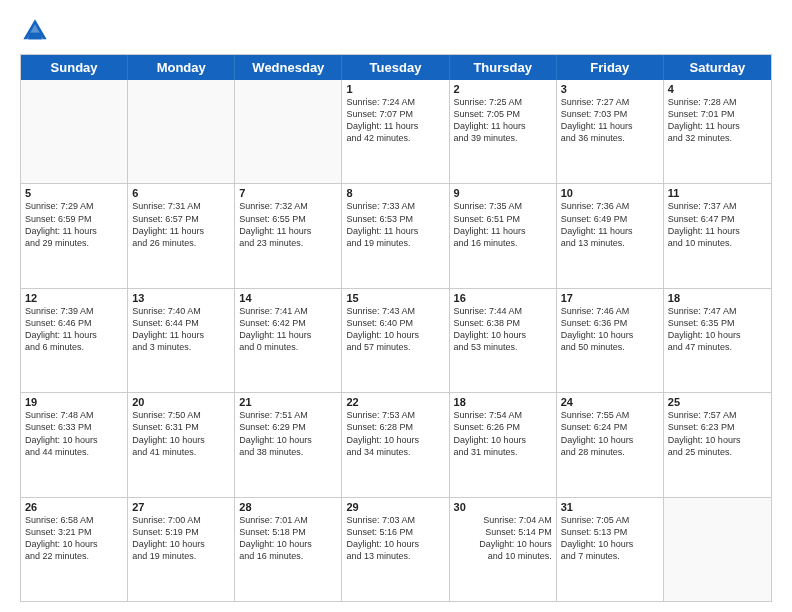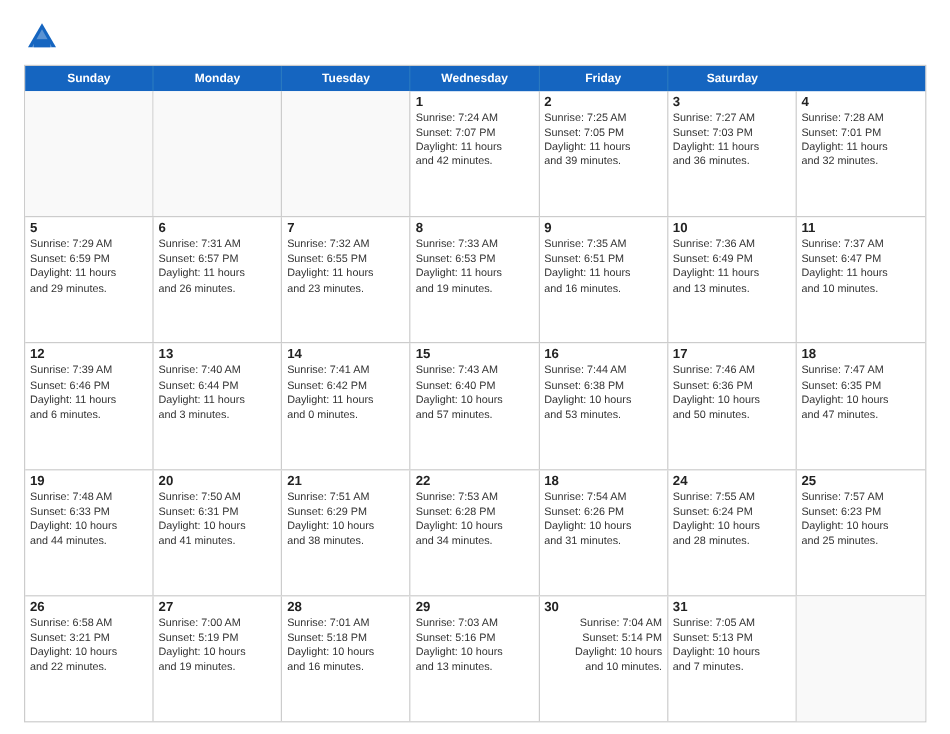--- a/index.html
+++ b/index.html
@@ -58,21 +58,21 @@
       flex-direction: column;
       border: 1px solid #ccc;
     }
     .cal-header-row {
       display: grid;
       grid-template-columns: repeat(7, 1fr);
       background: #1565c0;
     }
     .cal-header-cell {
       color: #fff;
-      font-size: 10px;
+      font-size: 13px;
       font-weight: bold;
       text-align: center;
       padding: 5px 2px;
       border-right: 1px solid #2979c0;
     }
     .cal-header-cell:last-child { border-right: none; }
     .cal-body {
       flex: 1;
       display: flex;
       flex-direction: column;
@@ -125,22 +125,23 @@
     </div>
     <div class="title-area">
       <div class="month-title"></div>
       <div class="subtitle"></div>
     </div>
   </div>
   <div class="calendar">
     <div class="cal-header-row">
     <div class="cal-header-cell">Sunday</div>
         <div class="cal-header-cell">Monday</div>
+        <div class="cal-header-cell">Wednesday</div>
         <div class="cal-header-cell">Tuesday</div>
-        <div class="cal-header-cell">Wednesday</div>
+        <div class="cal-header-cell">Thursday</div>
         <div class="cal-header-cell">Friday</div>
         <div class="cal-header-cell">Saturday</div>
       </div>
     <div class="cal-body">
     <div class="cal-row">
           <div class="cal-cell empty"></div>
           <div class="cal-cell empty"></div>
           <div class="cal-cell empty"></div>
           <div class="cal-cell">
             <div class="day-number">1</div>

